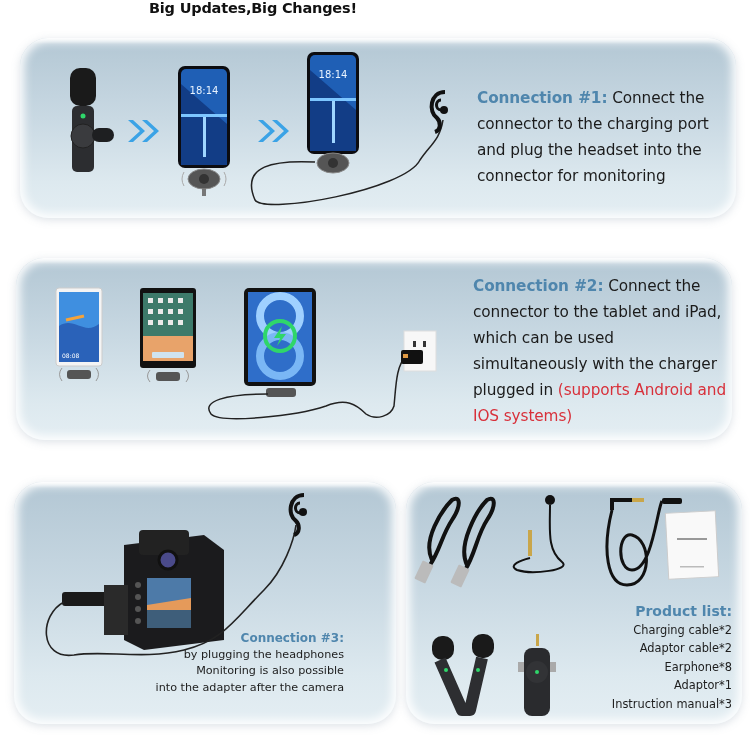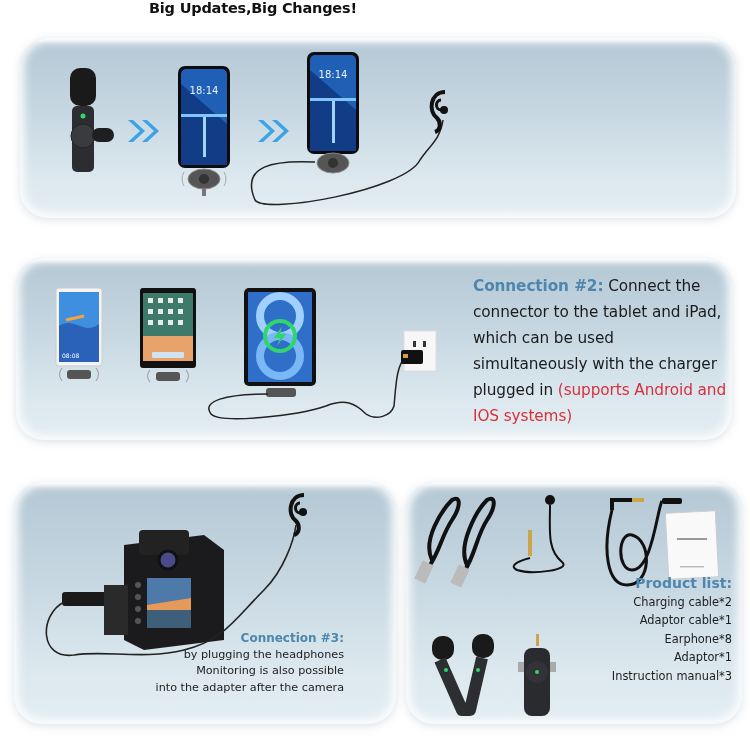--- a/index.html
+++ b/index.html
@@ -36,21 +36,21 @@
 
   #p1 .desc { left: 457px; top: 47px; width: 255px; }
   #p2 .desc { left: 457px; top: 15px; width: 255px; }
 
   .small-desc {
     position: absolute; font-family: "DejaVu Sans", sans-serif; font-size: 11.2px;
     line-height: 16.5px; color: #1d1d1d; text-align: right;
   }
   .small-title { color: #4f86ad; font-weight: bold; font-size: 12px; }
   #p3 .small-desc { right: 52px; top: 148px; width: 200px; }
-  #p4 .small-desc { right: 10px; top: 92px; width: 190px; line-height: 18.6px; font-size: 11.4px; }
+  #p4 .small-desc { right: 10px; top: 120px; width: 190px; line-height: 18.6px; font-size: 11.4px; }
   #p4 .small-title { font-size: 14px; }
 
   .art { position: absolute; }
   svg { display: block; }
 </style>
 </head>
 <body>
 
 <div class="headline">Big Updates,Big Changes!</div>
 
@@ -103,20 +103,23 @@
       <rect x="65" y="48" width="46" height="3" fill="#7dc6ff"></rect>
       <rect x="87" y="51" width="3" height="42" fill="#9fd6ff"></rect>
       <text x="88" y="28" font-size="10" fill="#e8f3ff" text-anchor="middle" font-family="DejaVu Sans, sans-serif">18:14</text>
       <ellipse cx="88" cy="113" rx="16" ry="10" fill="#555" stroke="#888"></ellipse>
       <circle cx="88" cy="113" r="5" fill="#333"></circle>
       <path d="M70 112 C30 110, -5 115, 10 150 C20 165, 160 140, 175 110 C185 95, 195 90, 198 70" stroke="#222" stroke-width="1.5" fill="none"></path>
       <path d="M200 42 C185 42, 183 62, 192 68 C196 72, 196 80, 190 82" stroke="#111" stroke-width="4" fill="none"></path>
       <path d="M196 50 C190 50, 190 60, 196 60" stroke="#111" stroke-width="3" fill="none"></path>
       <circle cx="199" cy="60" r="4" fill="#111"></circle>
     </svg>
+  </div>
+  <div class="desc">
+    <span class="conn-title">Connection #1:</span><span> Connect the connector to the charging port and plug the headset into the connector for monitoring</span>
   </div>
 </div>
 
 <div class="panel" id="p2">
 
   <div class="art" style="left:38px;top:28px;">
     <svg width="50" height="110" viewBox="0 0 50 110">
       <rect x="2" y="2" width="46" height="78" rx="3" fill="#f4f4f4" stroke="#ccc"></rect>
       <rect x="5" y="6" width="40" height="70" fill="#3f8fe0"></rect>
       <path d="M5 40 C20 30, 30 50, 45 38 L45 76 L5 76Z" fill="#2a62b9"></path>
@@ -245,18 +248,18 @@
       <rect x="92" y="14" width="26" height="68" rx="8" fill="#2a2b2e"></rect>
       <circle cx="105" cy="38" r="11" fill="#323336"></circle>
       <circle cx="105" cy="38" r="2" fill="#2fd66a"></circle>
       <rect x="86" y="28" width="6" height="10" fill="#aaa"></rect>
       <rect x="118" y="28" width="6" height="10" fill="#aaa"></rect>
     </svg>
   </div>
   <div class="small-desc">
     <div class="small-title">Product list:</div>
     <div>Charging cable*2</div>
-    <div>Adaptor cable*1</div>
+    <div>Adaptor cable*2</div>
     <div>Earphone*8</div>
     <div>Adaptor*1</div>
     <div>Instruction manual*3</div>
   </div>
 </div>
 
 </body></html>

